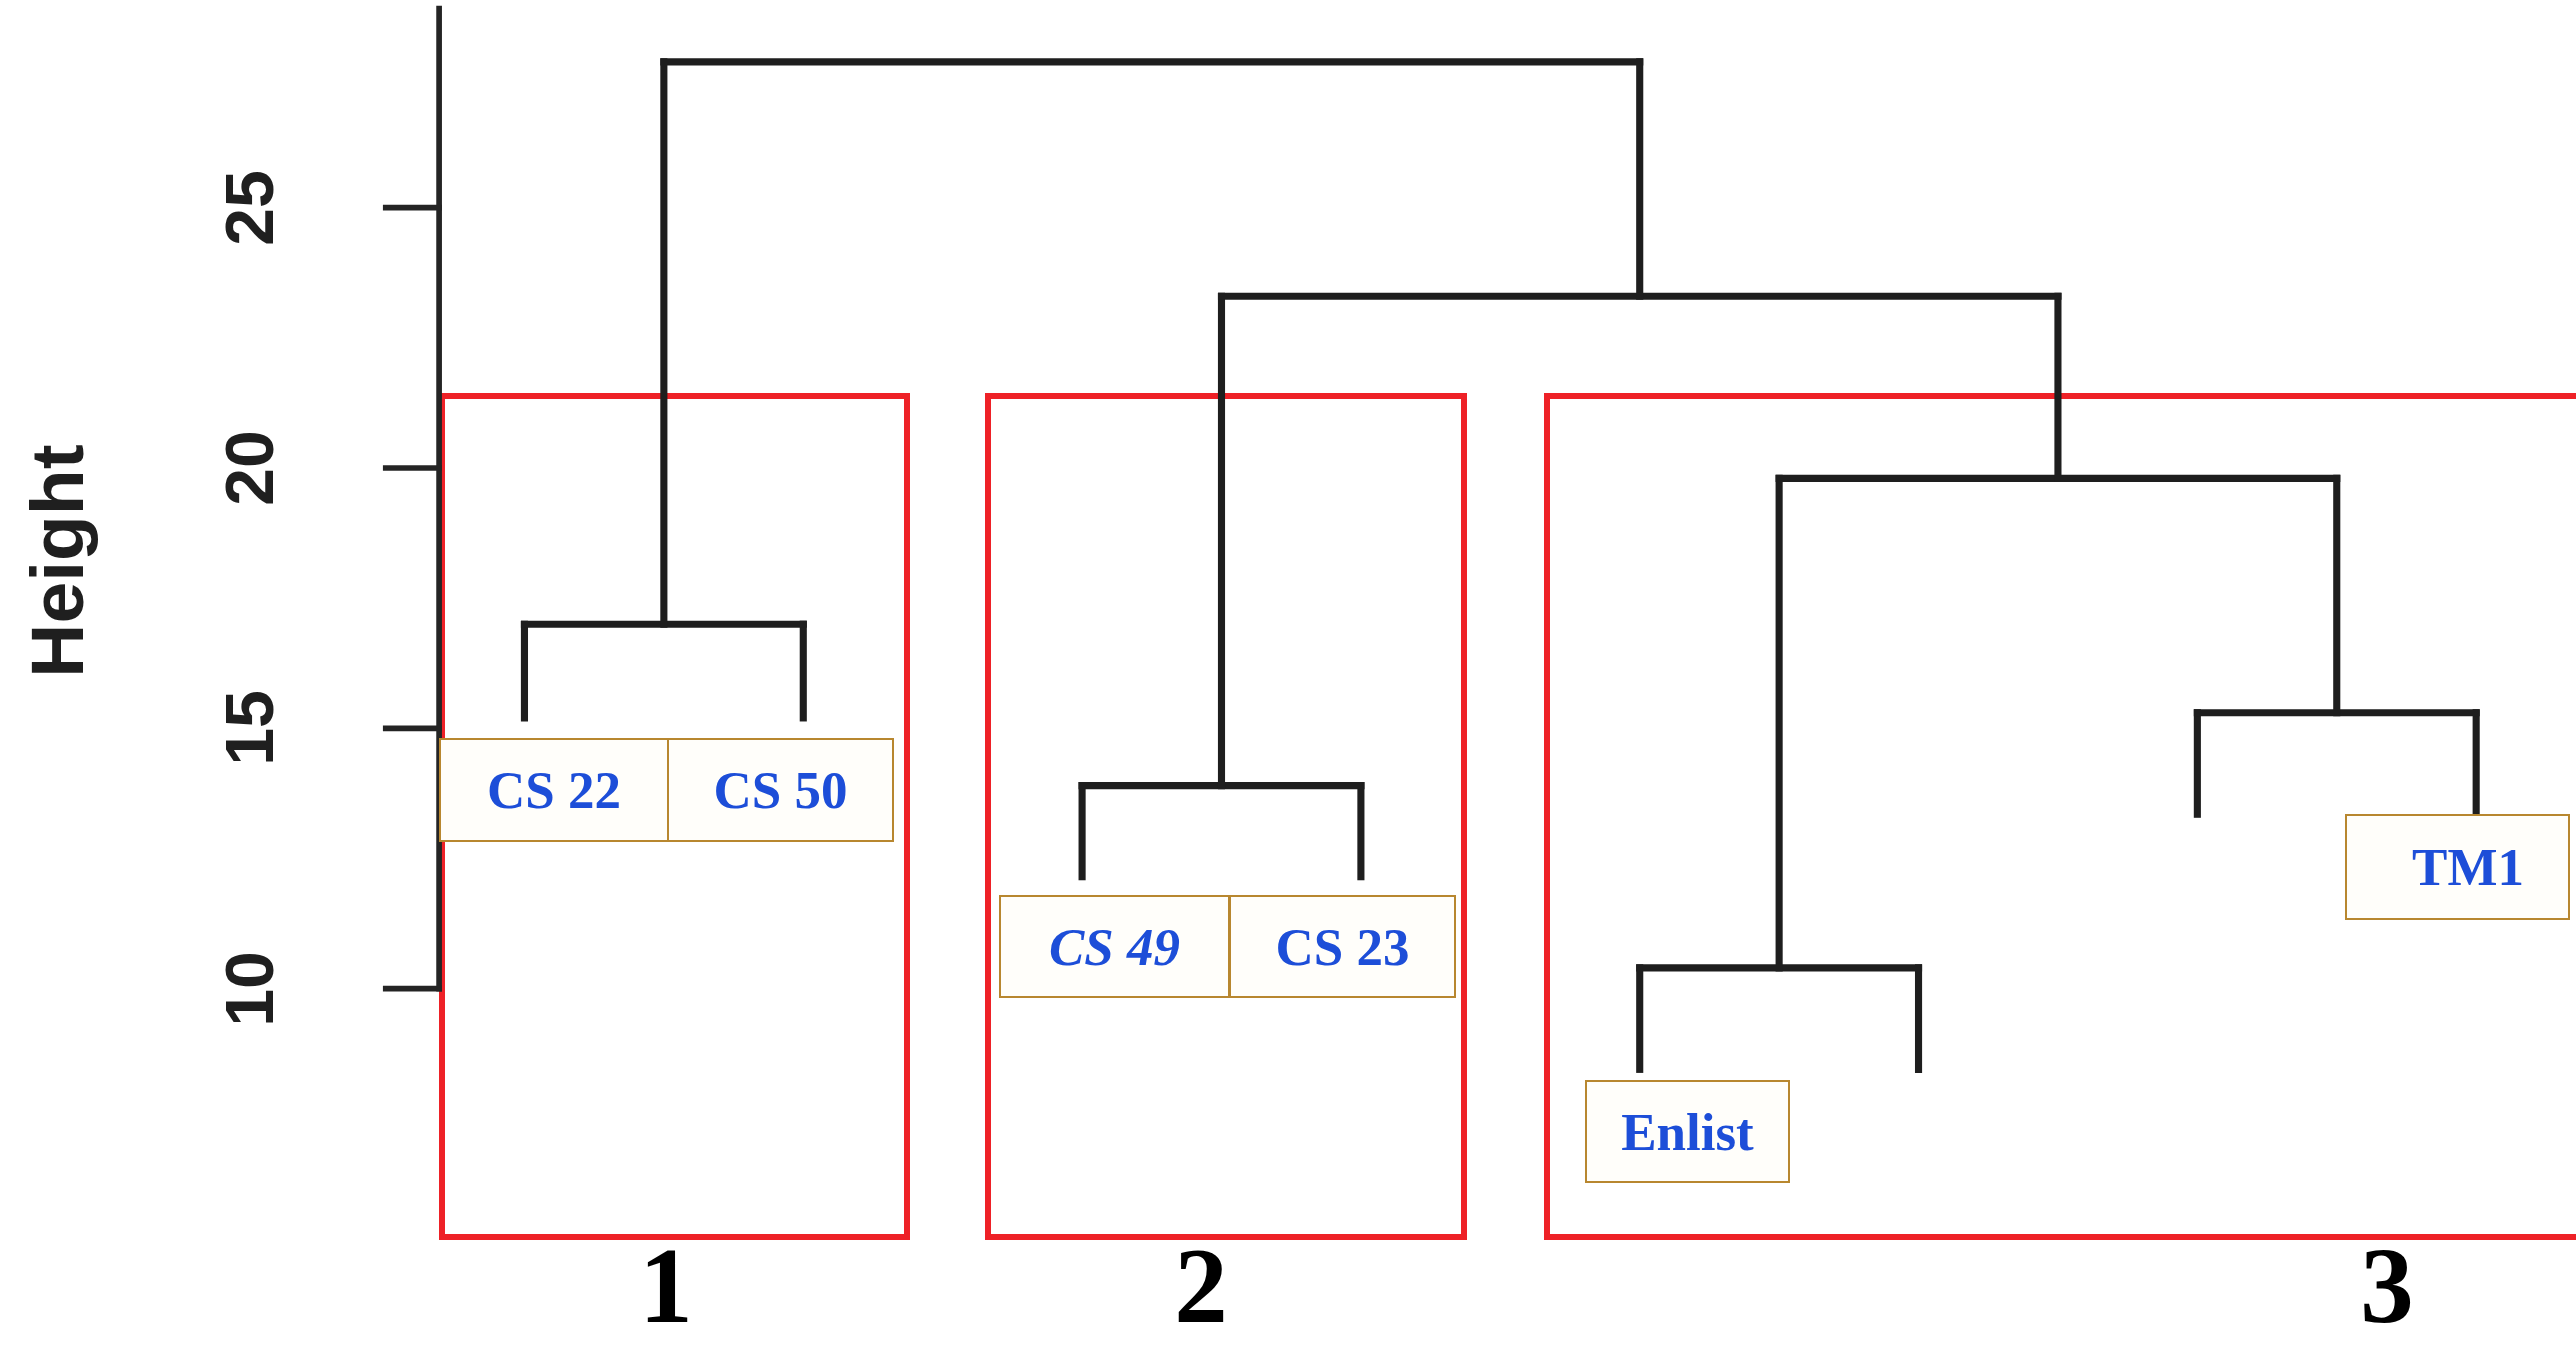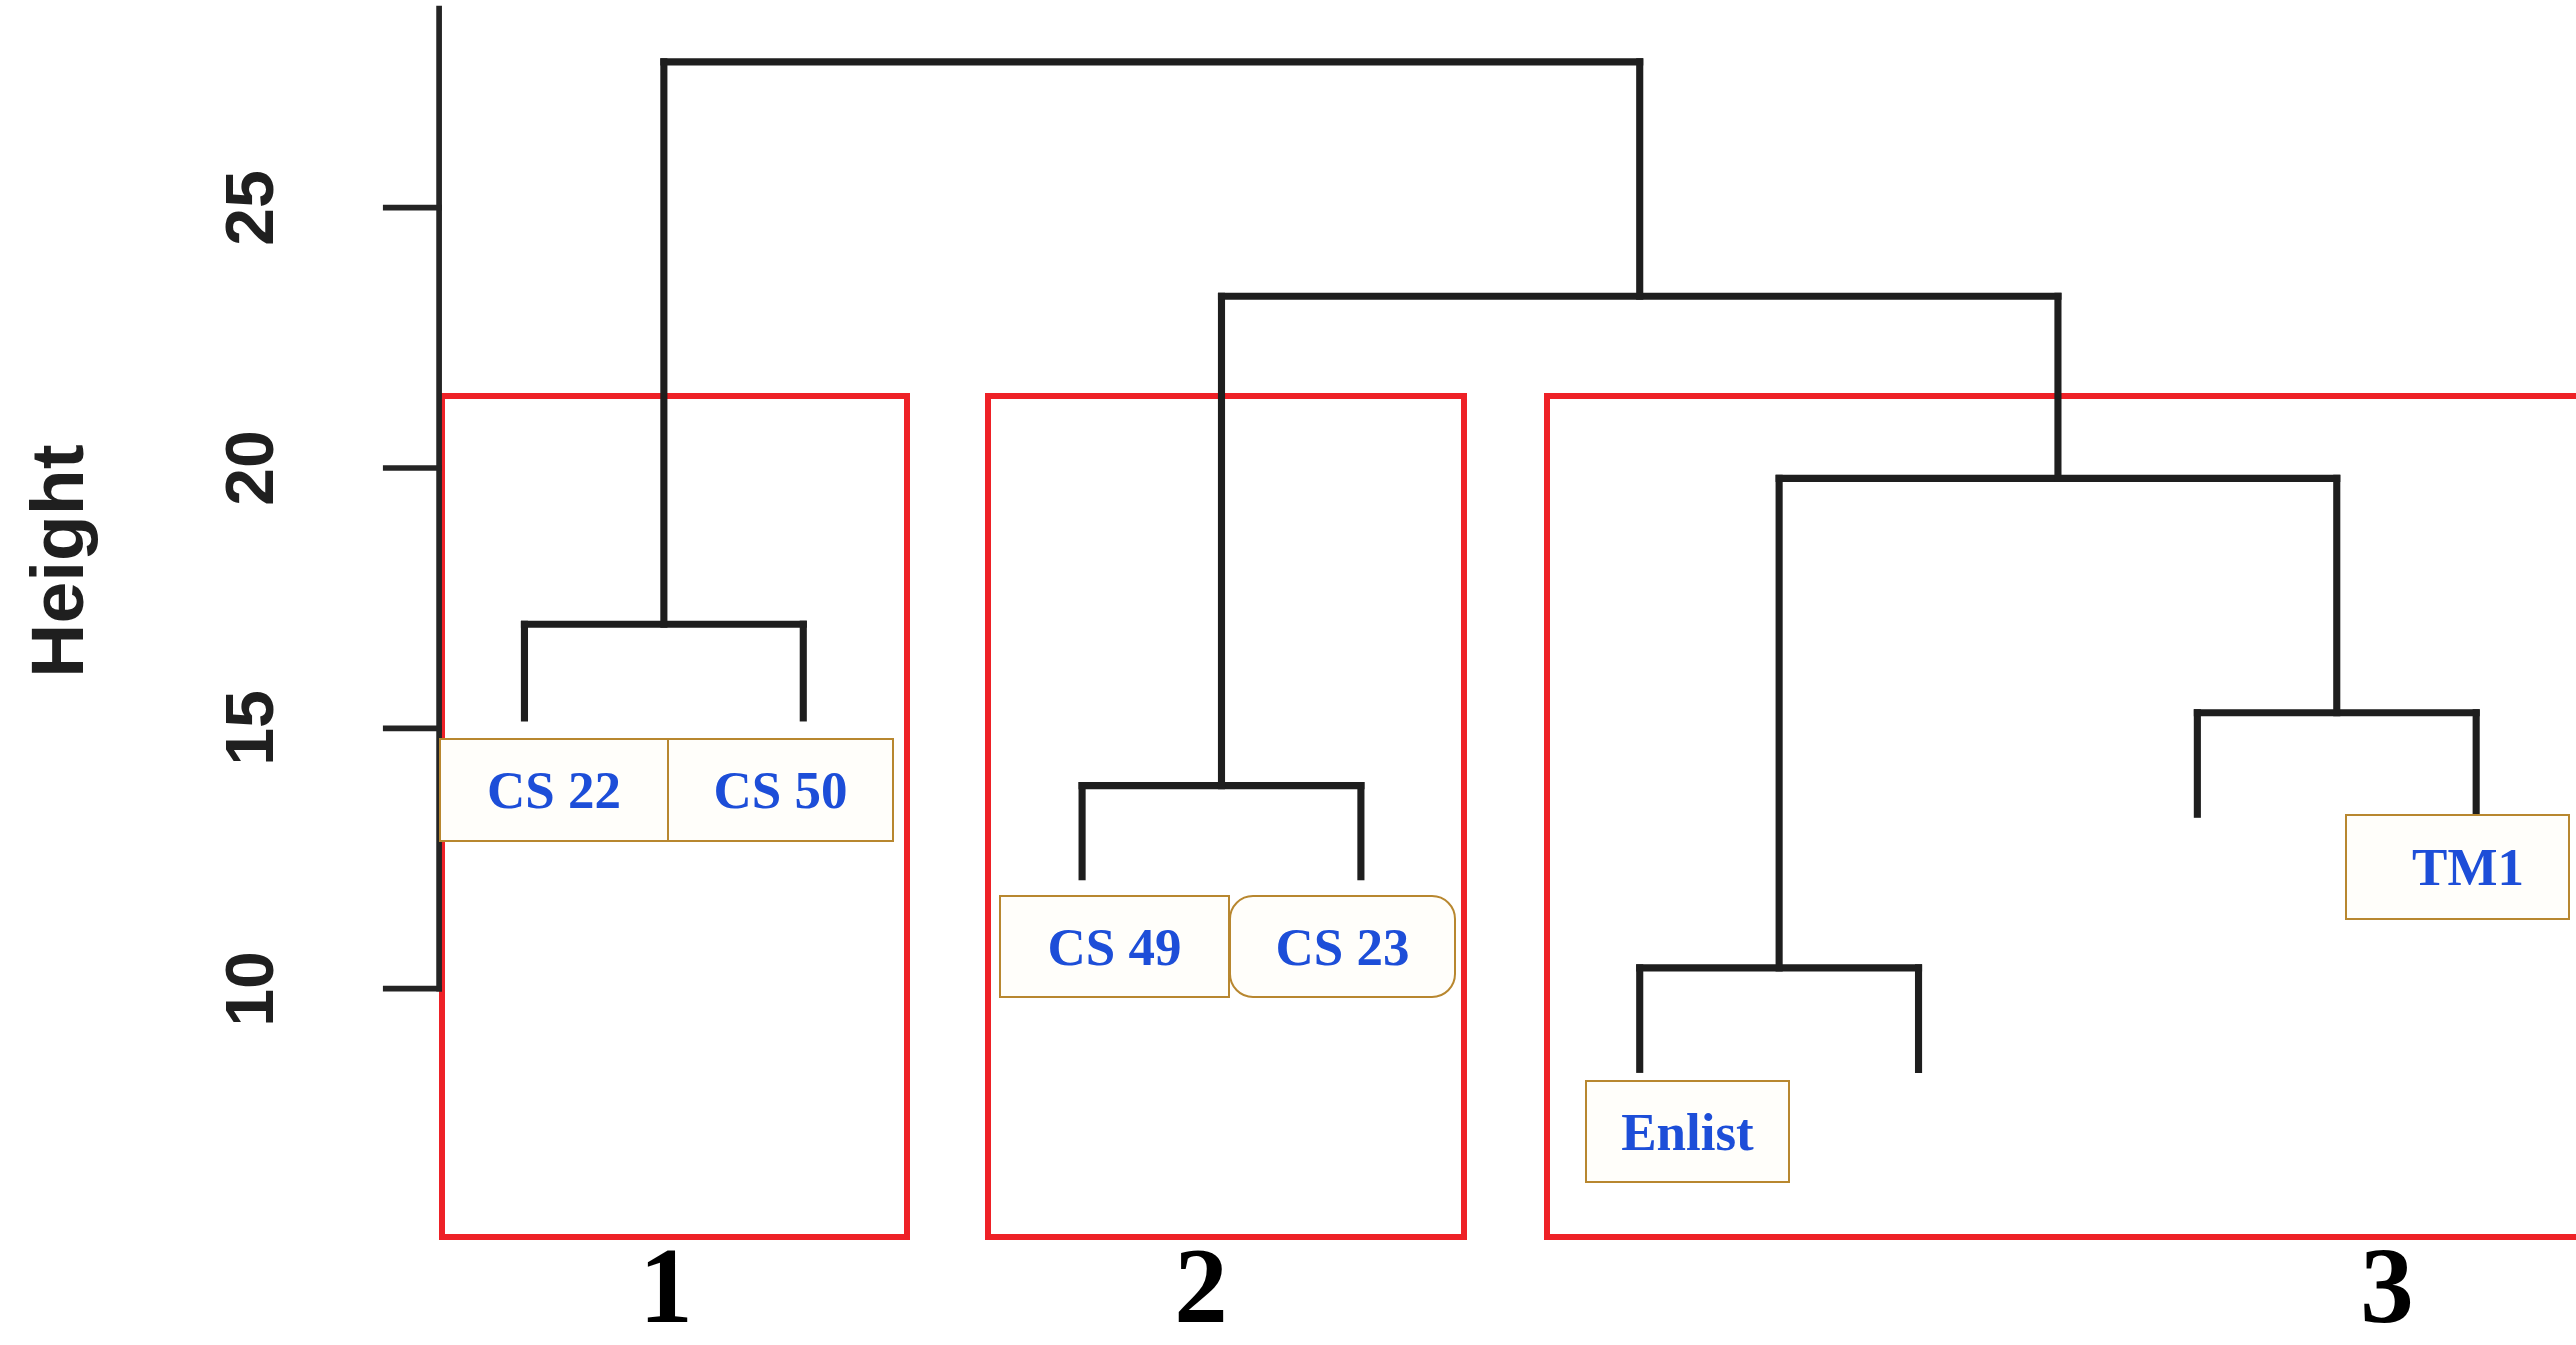--- a/index.html
+++ b/index.html
@@ -61,18 +61,18 @@
     <div class="cluster-box" style="left: 985px; top: 393px; width: 470px; height: 835px; border-color: rgb(238, 33, 39);"></div>
     <div class="cluster-num" style="left: 1201px; top: 1286px;">2</div>
     <div class="cluster-box" style="left: 1544px; top: 393px; width: 1060px; height: 835px; border-color: rgb(238, 33, 39);"></div>
     <div class="cluster-num" style="left: 2387px; top: 1286px;">3</div>
     <div class="tick-label" style="left: 249px; top: 208px;">25</div>
     <div class="tick-label" style="left: 249px; top: 468px;">20</div>
     <div class="tick-label" style="left: 249px; top: 728px;">15</div>
     <div class="tick-label" style="left: 249px; top: 989px;">10</div>
     <div class="leaf-box" style="left: 439px; top: 738px; width: 226px; height: 100px; border-color: rgb(184, 135, 47); background: rgb(255, 254, 250);">CS 22</div>
     <div class="leaf-box" style="left: 667px; top: 738px; width: 223px; height: 100px; border-color: rgb(184, 135, 47); background: rgb(255, 254, 250);">CS 50</div>
-    <div class="leaf-box" style="left: 999px; top: 895px; width: 227px; height: 99px; border-color: rgb(184, 135, 47); background: rgb(255, 254, 250);">CS 49</div>
-    <div class="leaf-box" style="left: 1229px; top: 895px; width: 223px; height: 99px; border-color: rgb(184, 135, 47); background: rgb(255, 254, 250); border-radius: 24px;">CS 23</div>
+    <div class="leaf-box" style="left: 999px; top: 895px; width: 227px; height: 99px; border-color: rgb(184, 135, 47); background: rgb(255, 254, 250); font-style: italic;">CS 49</div>
+    <div class="leaf-box" style="left: 1229px; top: 895px; width: 223px; height: 99px; border-color: rgb(184, 135, 47); background: rgb(255, 254, 250);">CS 23</div>
     <div class="leaf-box" style="left: 1585px; top: 1080px; width: 201px; height: 99px; border-color: rgb(184, 135, 47); background: rgb(255, 254, 250);">Enlist</div>
     <div class="leaf-box" style="left: 2345px; top: 814px; width: 200px; height: 102px; border-color: rgb(184, 135, 47); background: rgb(255, 254, 250); padding-left: 21px;">TM1</div>
   </div>
 
 
 </body></html>

